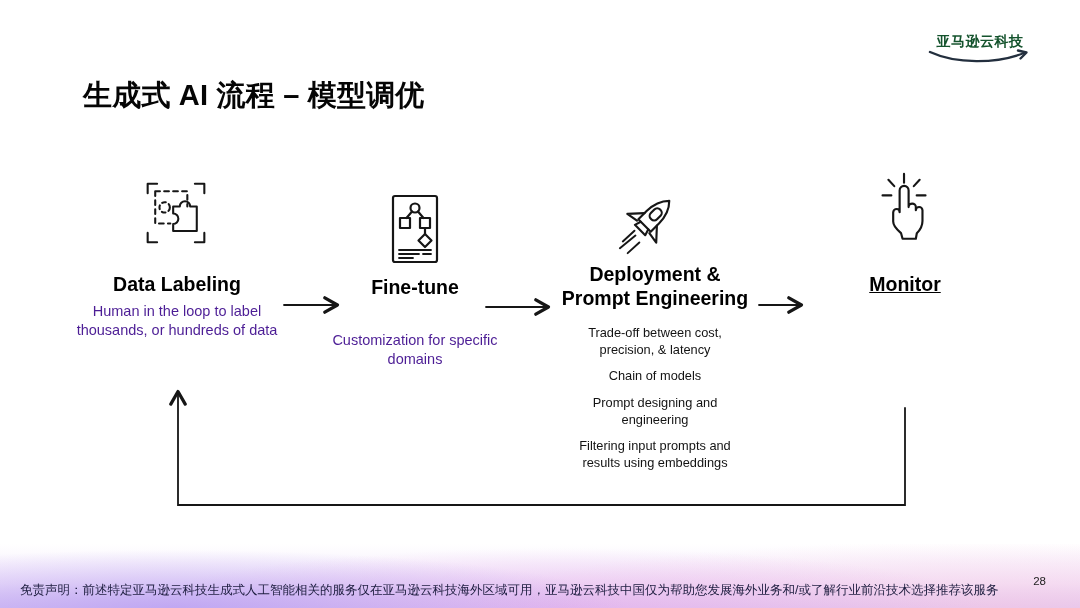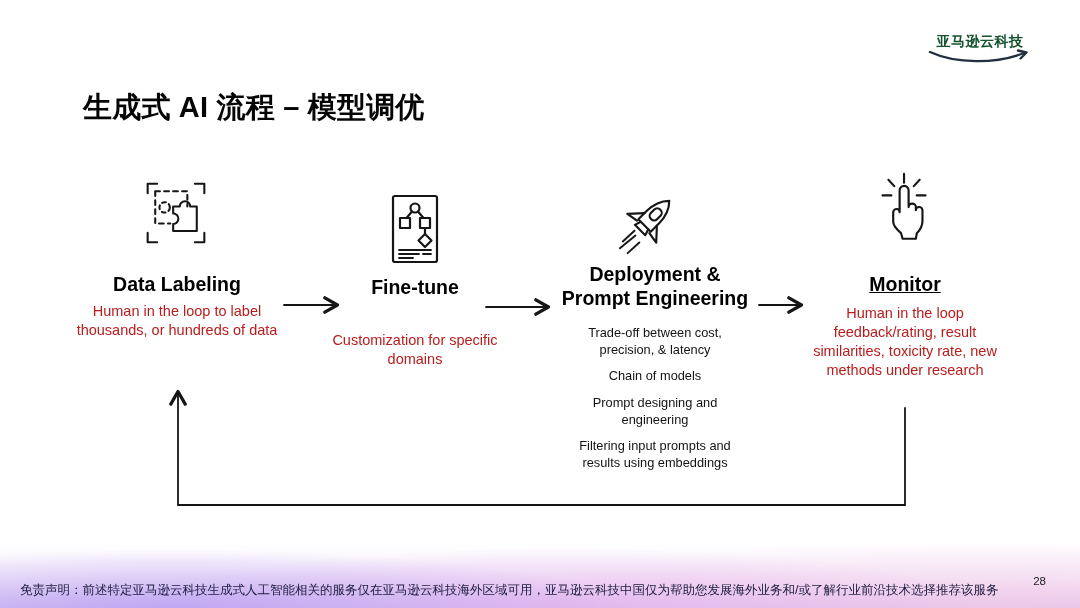--- a/index.html
+++ b/index.html
@@ -3,37 +3,37 @@
 <meta charset="utf-8">
 <style>
   * { margin:0; padding:0; box-sizing:border-box; }
   html,body { background:#e8e8e8; }
   .slide {
     position:relative; width:1080px; height:608px; background:#ffffff;
     overflow:hidden; font-family:"Liberation Sans","DejaVu Sans",sans-serif;
     color:#111;
   }
   .page-title {
-    position:absolute; left:83px; top:88px; font-size:29px; font-weight:800;
+    position:absolute; left:83px; top:76px; font-size:29px; font-weight:800;
     color:#050505; letter-spacing:.2px;
   }
   
   .brand { position:absolute; top:33px; right:33px; width:134px; text-align:center; }
   .brand-text { font-size:14px; font-weight:700; color:#14532d; letter-spacing:.5px; }
   .brand-smile { display:block; margin:-2px auto 0; }
 
   
   .icon-wrap { position:absolute; }
   .step-title {
     position:absolute; text-align:center; font-size:19.5px; font-weight:800;
     color:#000000; white-space:pre-line; line-height:1.22;
   }
   .step-desc {
     position:absolute; text-align:center; font-size:14.5px; line-height:1.32;
-    color:#b91c1c;
+    color:#4c1d95;
   }
   .bullets { position:absolute; text-align:center; font-size:12.8px; line-height:1.3; color:#131313; }
   .bullets .bullet { margin-bottom:10px; }
 
   .t1 { left:72px;  top:273px; width:210px; }
   .t2 { left:320px; top:276px; width:190px; }
   .t3 { left:545px; top:263px; width:220px; }
   .t4 { left:800px; top:273px; width:210px;text-decoration:underline; }
   .d1 { left:66px;  top:302px; width:222px; }
   .d2 { left:326px; top:307px; width:178px;margin-top:24px; }
@@ -150,21 +150,20 @@
   <div class="step-title t4">Monitor</div>
 
   <div class="step-desc d1">Human in the loop to label thousands, or hundreds of data</div>
   <div class="step-desc d2">Customization for specific domains</div>
   <div class="bullets d3">
     <div class="bullet">Trade-off between cost, precision, &amp; latency</div>
     <div class="bullet">Chain of models</div>
     <div class="bullet">Prompt designing and engineering</div>
     <div class="bullet">Filtering input prompts and results using embeddings</div>
   </div>
-  <div class="step-desc d4">Human in the loop feedback/rating, result similarities, toxicity rate, new methods under research</div>
 
   <svg class="connectors" width="1080" height="608" viewBox="0 0 1080 608">
     <defs>
       <marker id="chev" markerWidth="10" markerHeight="10" refX="7.2" refY="5" orient="auto">
         <path d="M1 1 L8 5 L1 9" fill="none" stroke="#161616" stroke-width="1.8" stroke-linecap="round" stroke-linejoin="round"></path>
       </marker>
     </defs>
     <g stroke="#161616" stroke-width="1.8" fill="none" stroke-linecap="round">
       <path d="M284 305 H336" marker-end="url(#chev)"></path>
       <path d="M486 307 H547" marker-end="url(#chev)"></path>

